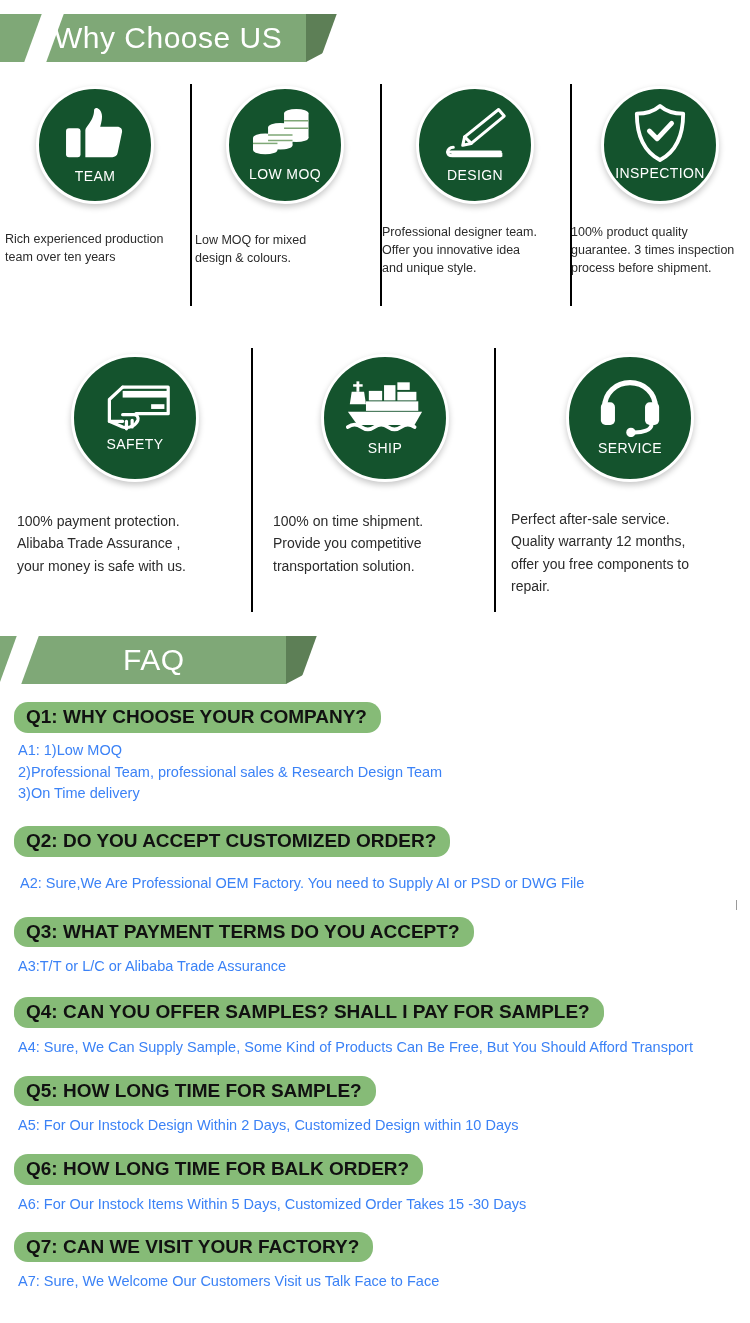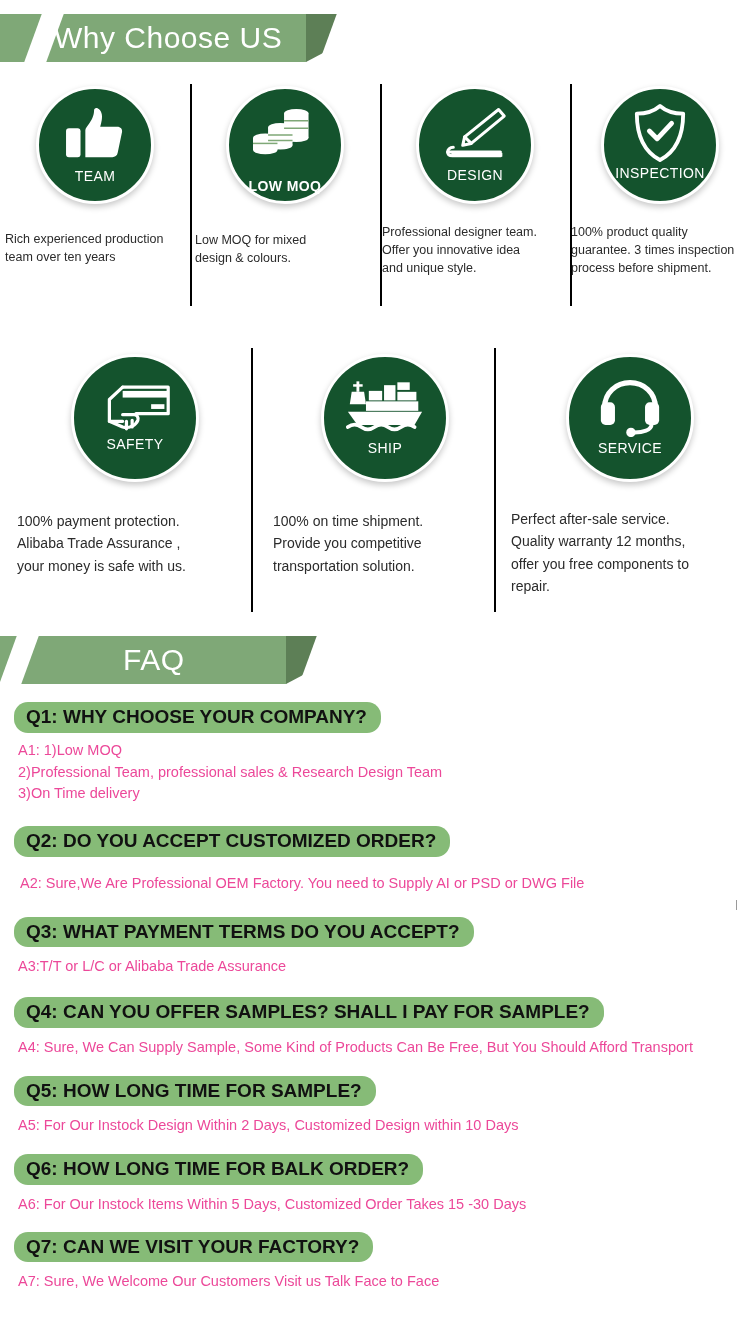--- a/index.html
+++ b/index.html
@@ -126,21 +126,21 @@
     background: #86bb77;
     border-radius: 14px;
     padding: 3px 14px 4px 12px;
     color: #111111;
     font-size: 19px;
     font-weight: 700;
     line-height: 1.25;
     white-space: nowrap;
   }
   .a-text {
-    color: #ec4899;
+    color: #3b82f6;
     font-size: 14.5px;
     line-height: 1.5;
     white-space: pre-line;
   }
   .stray-mark {
     position: absolute;
     width: 1px;
     height: 10px;
     background: #9a9a9a;
   }
@@ -191,21 +191,21 @@
               <rect x="0" y="34" width="26" height="13"></rect>
               <ellipse cx="13" cy="47" rx="13" ry="4.6"></ellipse>
             </g>
             <g stroke="#7fa877" stroke-width="1.6" fill="none">
               <path d="M33 16 h26 M33 24 h26"></path>
               <path d="M16 31 h26 M16 37 h26"></path>
               <path d="M0 40 h26"></path>
             </g>
           </svg>
         </span>
-        <span class="circle-label" style="margin-top:16px;font-weight:bold;">LOW MOQ</span>
+        <span class="circle-label" style="margin-top:4px;">LOW MOQ</span>
       </div>
       <div class="feature-desc" style="margin-top:27px;width:180px;">Low MOQ for mixed
 design &amp; colours.</div>
     </div>
 
     <div class="feature-cell" style="width:190px; padding-top:6px;">
       <div class="circle" style="width:118px;height:118px;padding-top:16px;">
         <span class="glyph" style="width:66px;height:58px;">
           <svg viewBox="0 0 70 60" width="66" height="58" aria-hidden="true">
             <g fill="none" stroke="#ffffff" stroke-width="3.2" stroke-linejoin="round" stroke-linecap="round">

